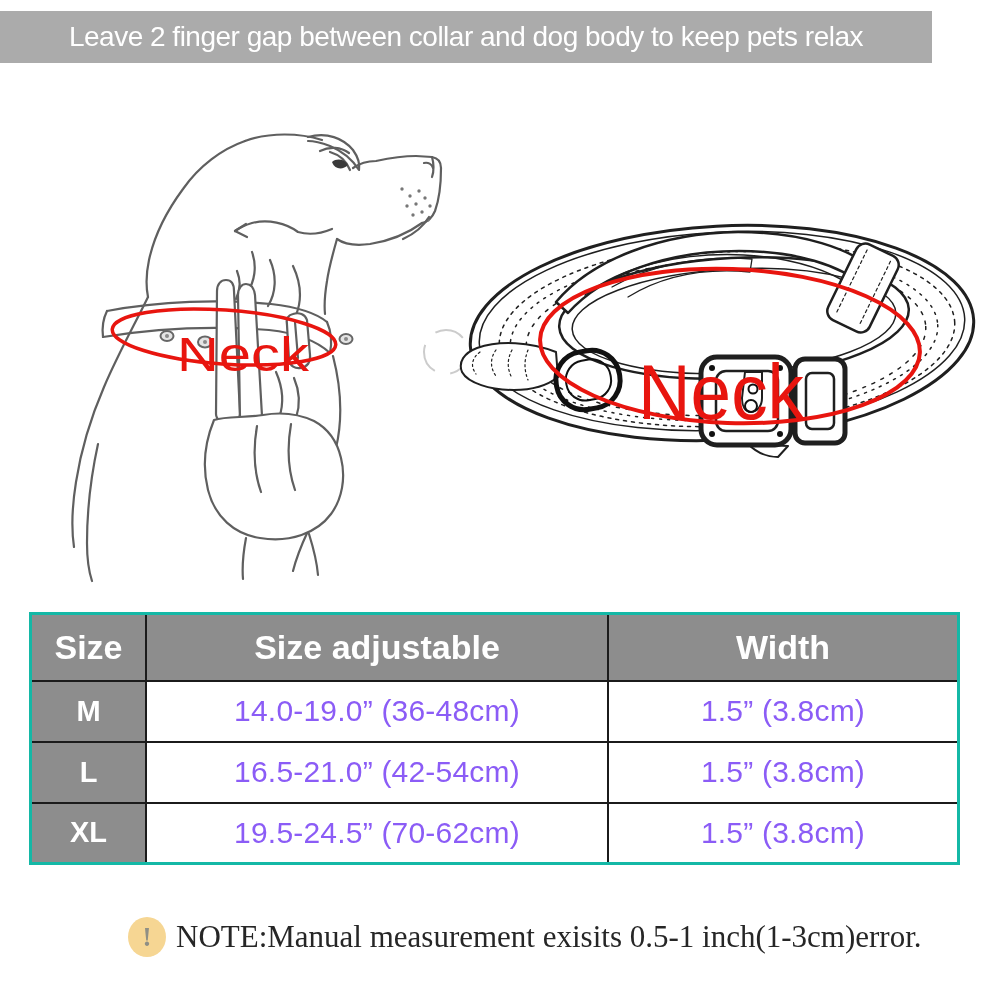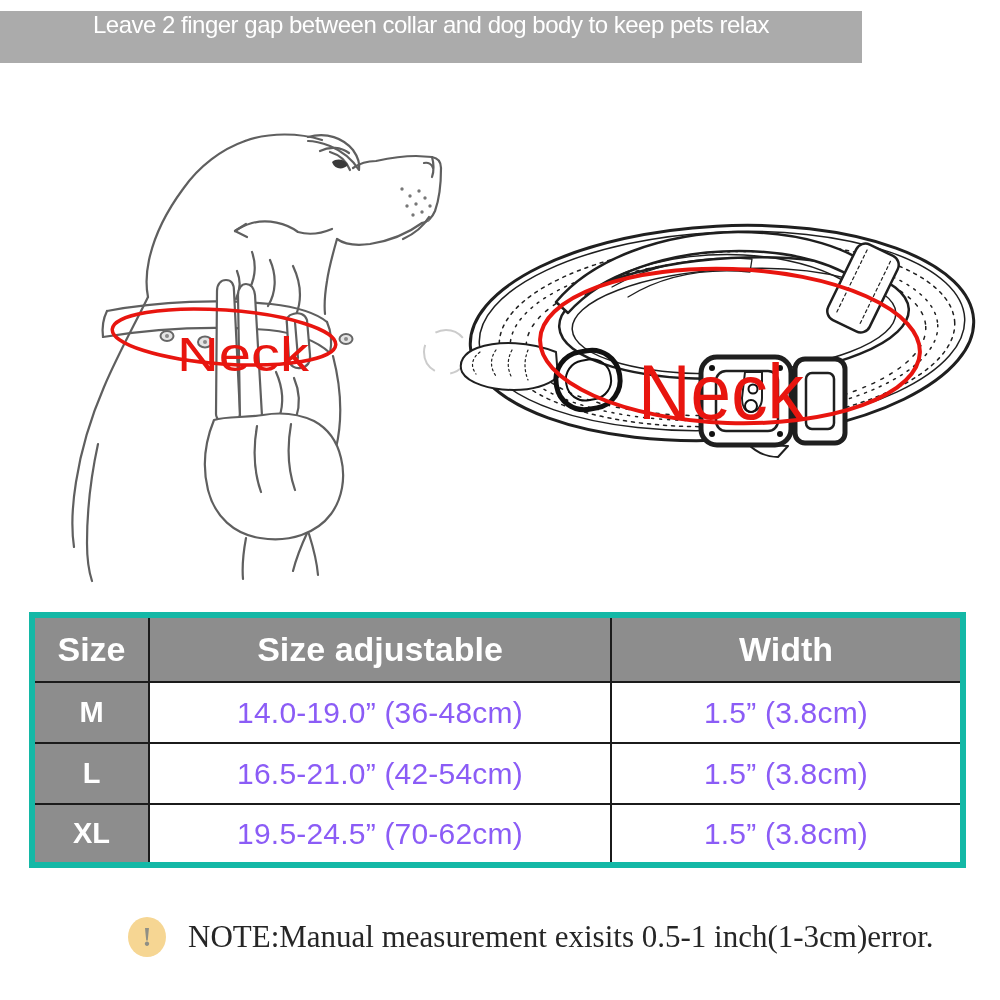--- a/index.html
+++ b/index.html
@@ -2,37 +2,37 @@
 <html><head>
 <meta charset="utf-8">
 <style>
   html,body{margin:0;padding:0;}
   body{
     width:1000px;height:1000px;position:relative;background:#ffffff;
     font-family:"Liberation Sans",sans-serif;overflow:hidden;
   }
   
   .banner{
-    position:absolute;left:0;top:11px;width:862px;height:52px;
+    position:absolute;left:0;top:11px;width:932px;height:52px;
     background:#ababab;color:#ffffff;
-    display:flex;align-items:flex-start;justify-content:center;
-    font-size:24px;letter-spacing:-0.5px;white-space:nowrap;
+    display:flex;align-items:center;justify-content:center;
+    font-size:28px;letter-spacing:-0.5px;white-space:nowrap;
   }
   
   .art{position:absolute;left:0;top:80px;width:1000px;height:528px;}
   
   table.sizes{
     position:absolute;left:29px;top:612px;border-collapse:collapse;
     table-layout:fixed;
   }
   table.sizes td,table.sizes th{
     border:2px solid #1b1b1b;text-align:center;vertical-align:middle;
     padding:0;overflow:hidden;
   }
-  table.sizes{border:6px solid #14b8a6;}
+  table.sizes{border:3px solid #14b8a6;}
   .col-size{width:113px;}
   .col-neck{width:460px;}
   .col-width{width:348px;}
   tr.hdr{height:67px;}
   tr.data{height:61px;}
   .hdr th{
     background:#8d8d8d;color:#ffffff;font-weight:bold;font-size:34px;
   }
   td.size-cell{
     background:#8d8d8d;color:#ffffff;font-weight:bold;font-size:29px;
@@ -45,21 +45,21 @@
     position:absolute;left:128px;top:914px;height:46px;
     display:flex;align-items:center;
   }
   .note-icon{
     width:38px;height:40px;border-radius:50%;background:#f6d693;
     display:flex;align-items:center;justify-content:center;
     font-family:"Liberation Serif",serif;font-weight:bold;
     font-size:27px;color:#8f8f85;flex:0 0 auto;
   }
   .note-text{
-    margin-left:22px;font-family:"Liberation Serif",serif;
+    margin-left:10px;font-family:"Liberation Serif",serif;
     font-size:31px;color:#262626;white-space:nowrap;
   }
   
   .dogline{stroke:#5f5f5f;stroke-width:2.2;fill:none;stroke-linecap:round;stroke-linejoin:round;}
   .dogfill{stroke:#5f5f5f;stroke-width:2.2;fill:#ffffff;stroke-linecap:round;stroke-linejoin:round;}
   .colline{stroke:#1f1f1f;fill:none;stroke-linecap:round;stroke-linejoin:round;}
   .colfill{stroke:#1f1f1f;fill:#ffffff;stroke-linecap:round;stroke-linejoin:round;}
   .redink{stroke:#e8150f;fill:none;}
   .redtext{fill:#e8150f;font-family:"Liberation Sans",sans-serif;}
 </style>

